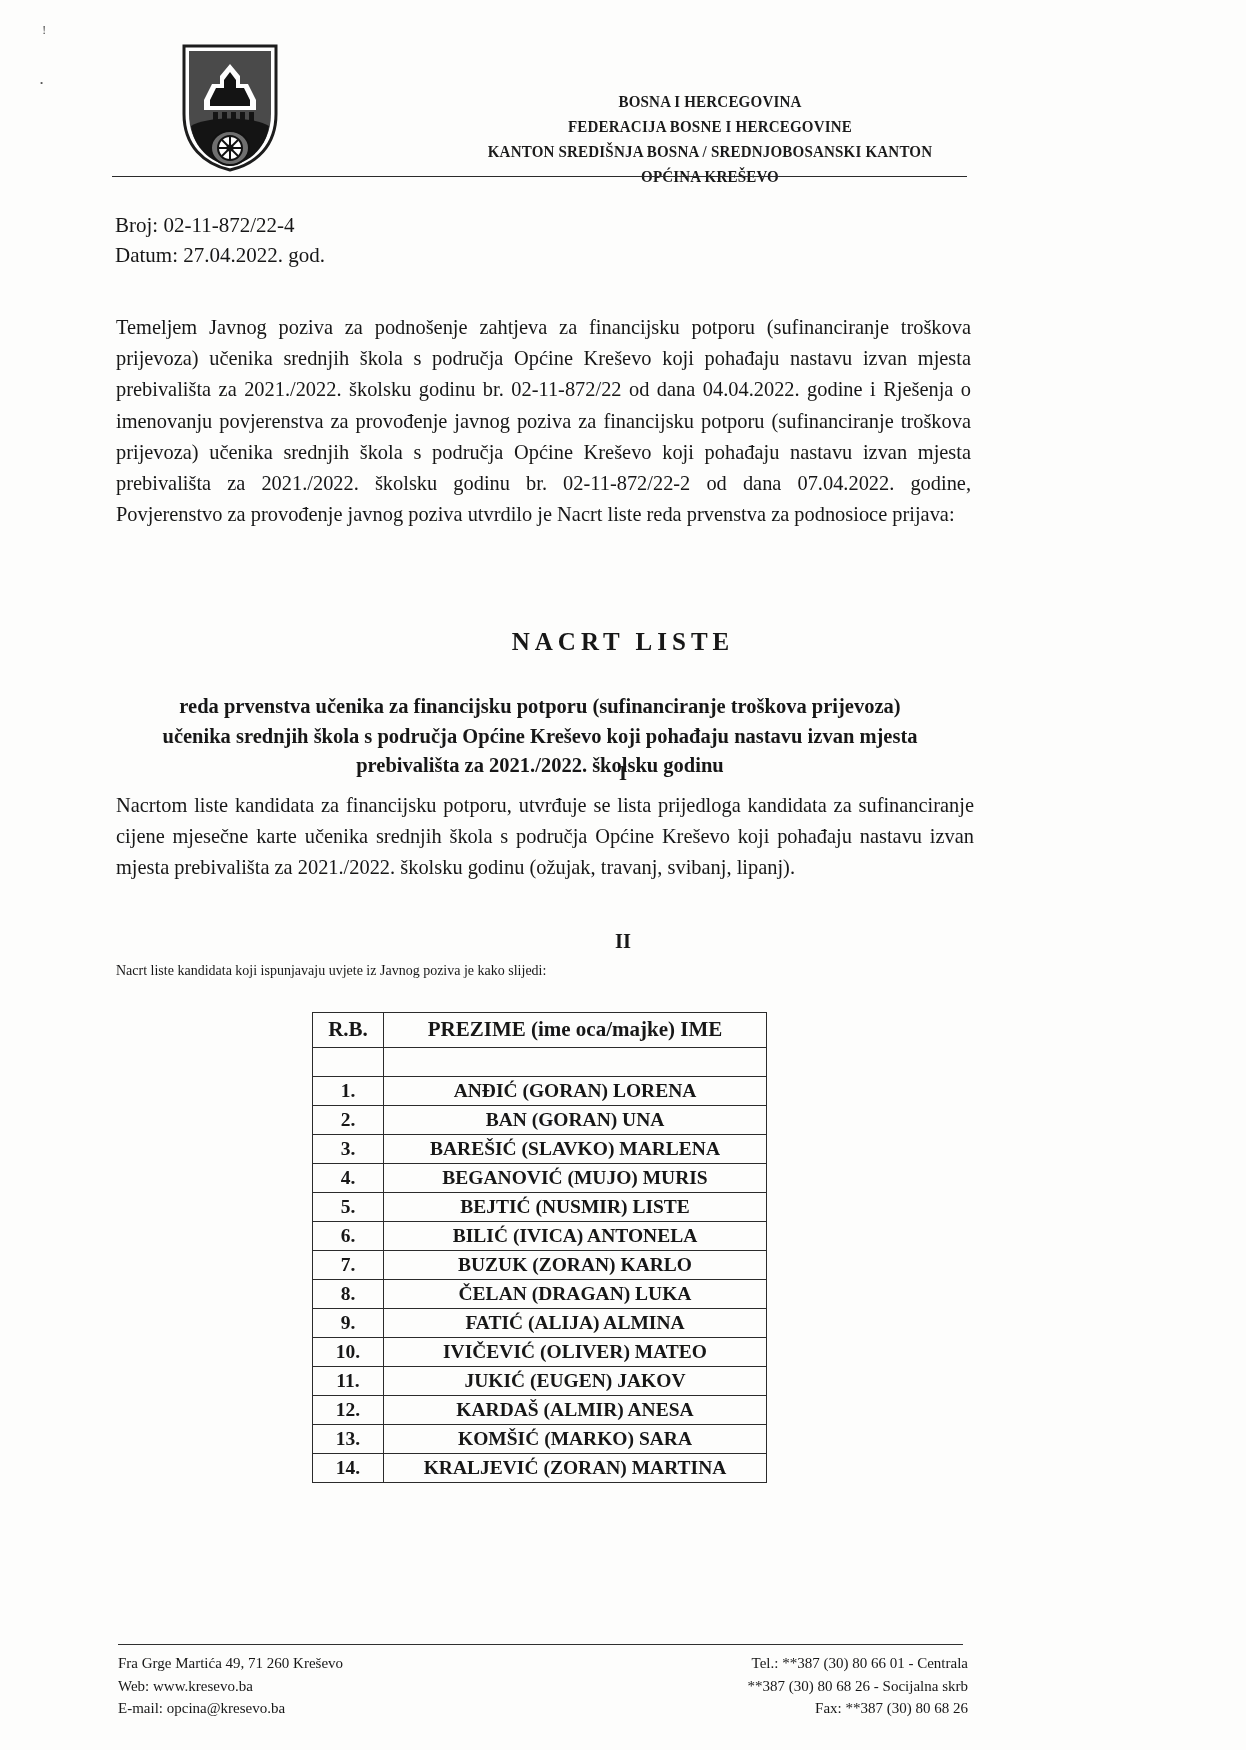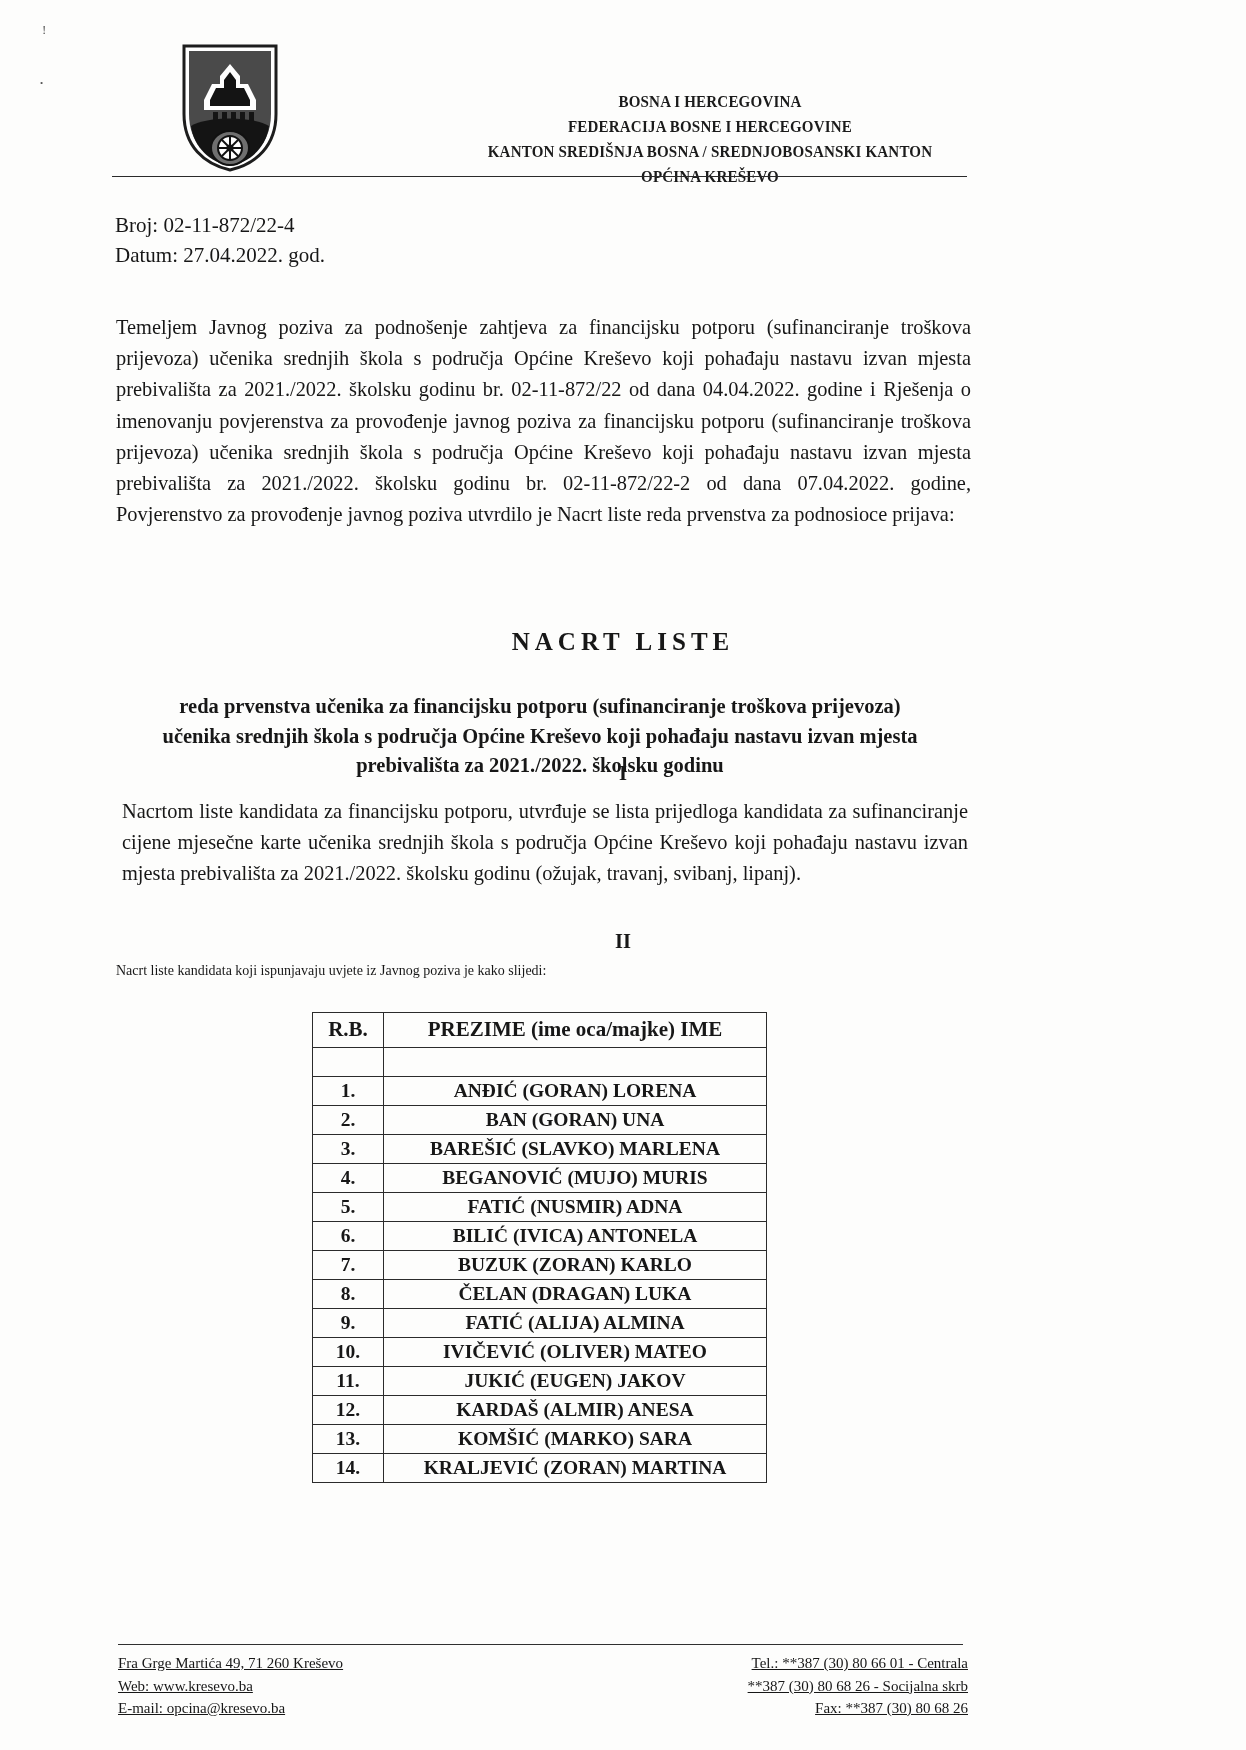--- a/index.html
+++ b/index.html
@@ -130,21 +130,21 @@
   .sec1-num { position: absolute; left: 0; right: 0; top: 762px; }
   .sec1-body {
     position: absolute;
     left: 116px;
     top: 790px;
     width: 858px;
     font-size: 20.4px;
     line-height: 1.53;
     text-align: justify;
   }
-  .sec1-body p { margin: 6px; }
+  .sec1-body p { margin: 0; }
 
   .sec2-num { position: absolute; left: 0; right: 0; top: 930px; }
   .sec2-body {
     position: absolute;
     left: 116px;
     top: 960px;
     width: 858px;
     font-size: 14px;
     line-height: 1.5;
   }
@@ -201,21 +201,20 @@
   }
   .footer {
     position: absolute;
     left: 118px;
     top: 1652px;
     width: 850px;
     display: flex;
     justify-content: space-between;
     font-size: 15px;
     line-height: 1.5;
-    text-decoration: underline;
   }
   .footer .left div,
   .footer .right div { white-space: nowrap; }
   .footer .right { text-align: right; }
 </style>
 </head>
 <body>
 
 <div class="page">
 
@@ -306,21 +305,21 @@
         <tr>
           <td class="c-rb">3.</td>
           <td class="c-name">BAREŠIĆ (SLAVKO) MARLENA</td>
         </tr>
         <tr>
           <td class="c-rb">4.</td>
           <td class="c-name">BEGANOVIĆ (MUJO) MURIS</td>
         </tr>
         <tr>
           <td class="c-rb">5.</td>
-          <td class="c-name">FATIĆ (NUSMIR) ADNA</td>
+          <td class="c-name">BEJTIĆ (NUSMIR) LISTE</td>
         </tr>
         <tr>
           <td class="c-rb">6.</td>
           <td class="c-name">BILIĆ (IVICA) ANTONELA</td>
         </tr>
         <tr>
           <td class="c-rb">7.</td>
           <td class="c-name">BUZUK (ZORAN) KARLO</td>
         </tr>
         <tr>

